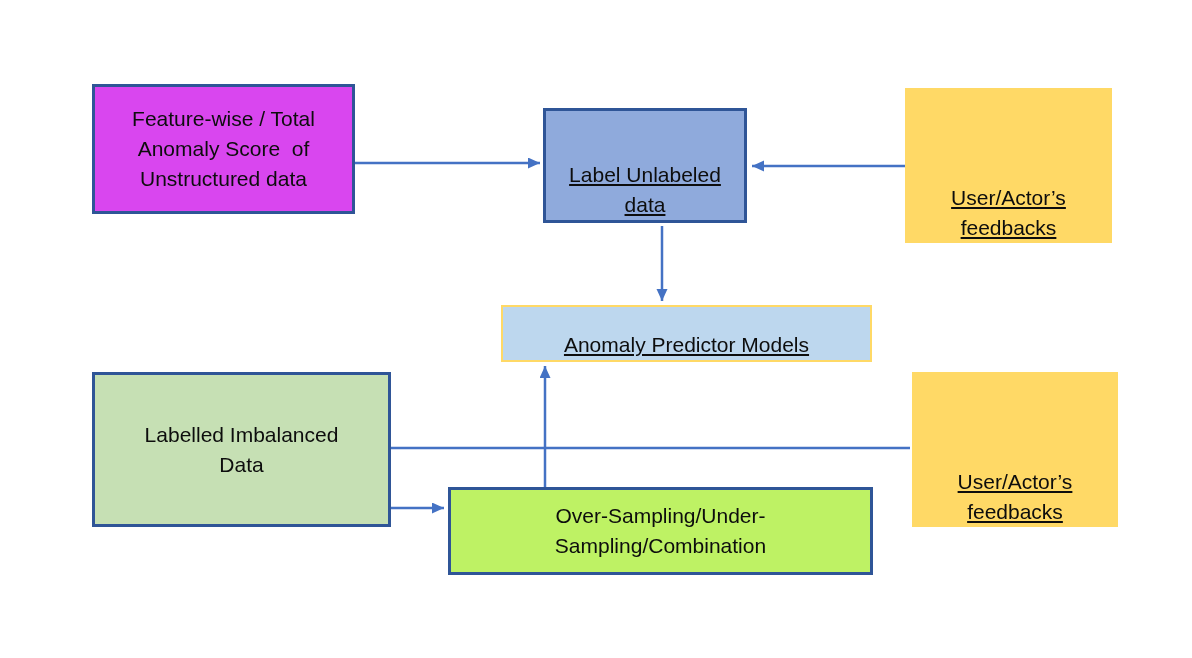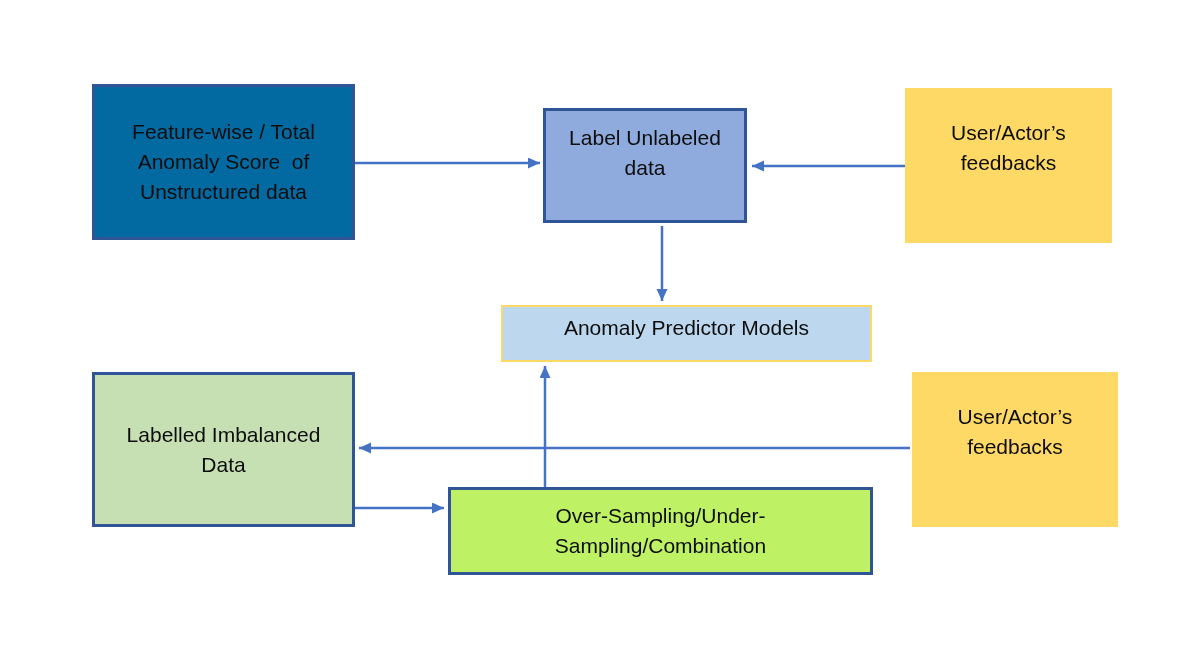--- a/index.html
+++ b/index.html
@@ -30,26 +30,27 @@
     align-items: center;
     text-align: center;
     font-size: 21px;
     line-height: 30px;
     color: #0d0d0d;
   }
   .node .label {
     white-space: pre-wrap;
   }
   .align-top {
-    align-items: flex-start;
+    align-items: flex-end;
+    text-decoration: underline;
   }
   
   .n-feature-score {
-    left: 92px; top: 84px; width: 263px; height: 156px;
-    background: #0369a1;
+    left: 92px; top: 84px; width: 263px; height: 130px;
+    background: #d946ef;
     border: 3px solid #2f5597;
   }
   .n-label-unlabeled {
     left: 543px; top: 108px; width: 204px; height: 115px;
     background: #8faadc;
     border: 3px solid #2f5597;
     padding-top: 12px;
   }
   .n-user-feedback-top {
     left: 905px; top: 88px; width: 207px; height: 155px;
@@ -57,21 +58,21 @@
     border: none;
     padding-top: 30px;
   }
   .n-predictor-models {
     left: 501px; top: 305px; width: 371px; height: 57px;
     background: #bdd7ee;
     border: 2px solid #ffd966;
     padding-top: 6px;
   }
   .n-labelled-imbalanced {
-    left: 92px; top: 372px; width: 263px; height: 155px;
+    left: 92px; top: 372px; width: 299px; height: 155px;
     background: #c6e0b4;
     border: 3px solid #2f5597;
   }
   .n-user-feedback-bottom {
     left: 912px; top: 372px; width: 206px; height: 155px;
     background: #ffd966;
     border: none;
     padding-top: 30px;
   }
   .n-sampling {

